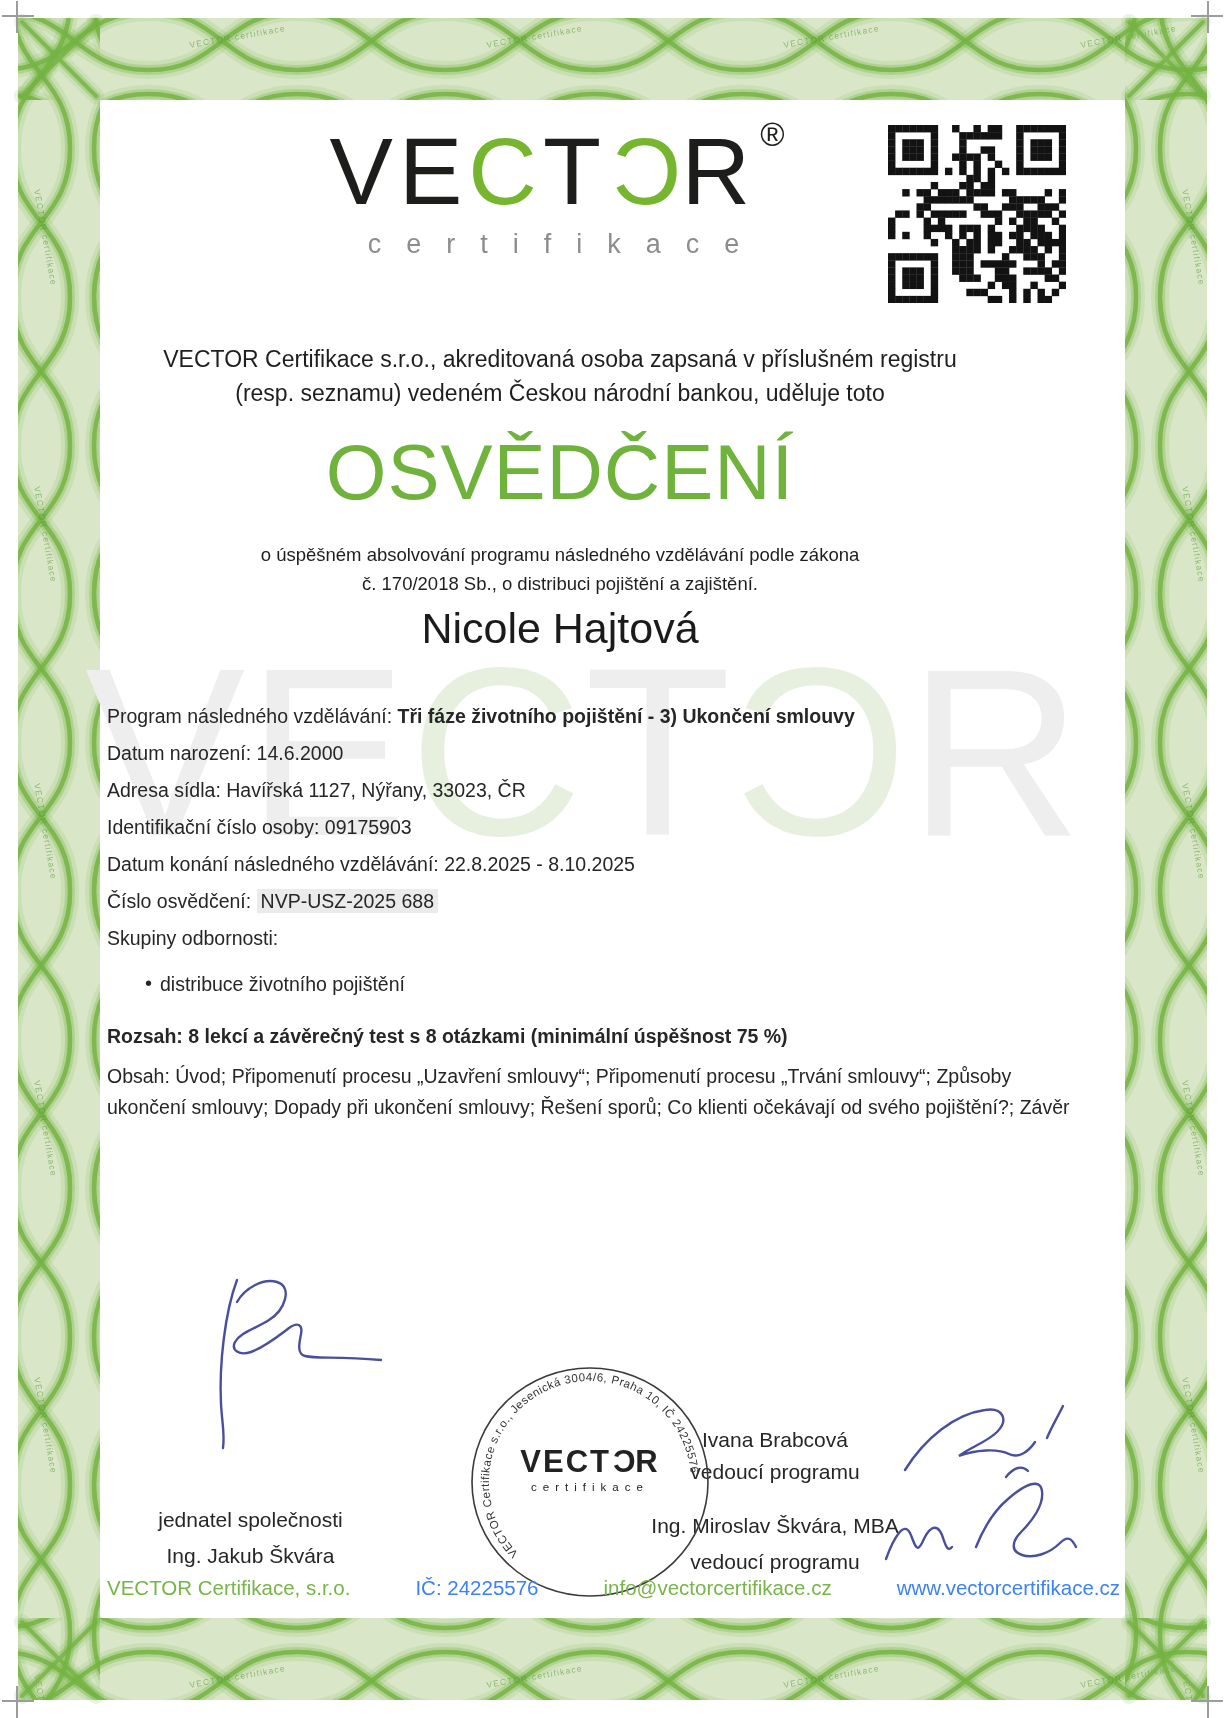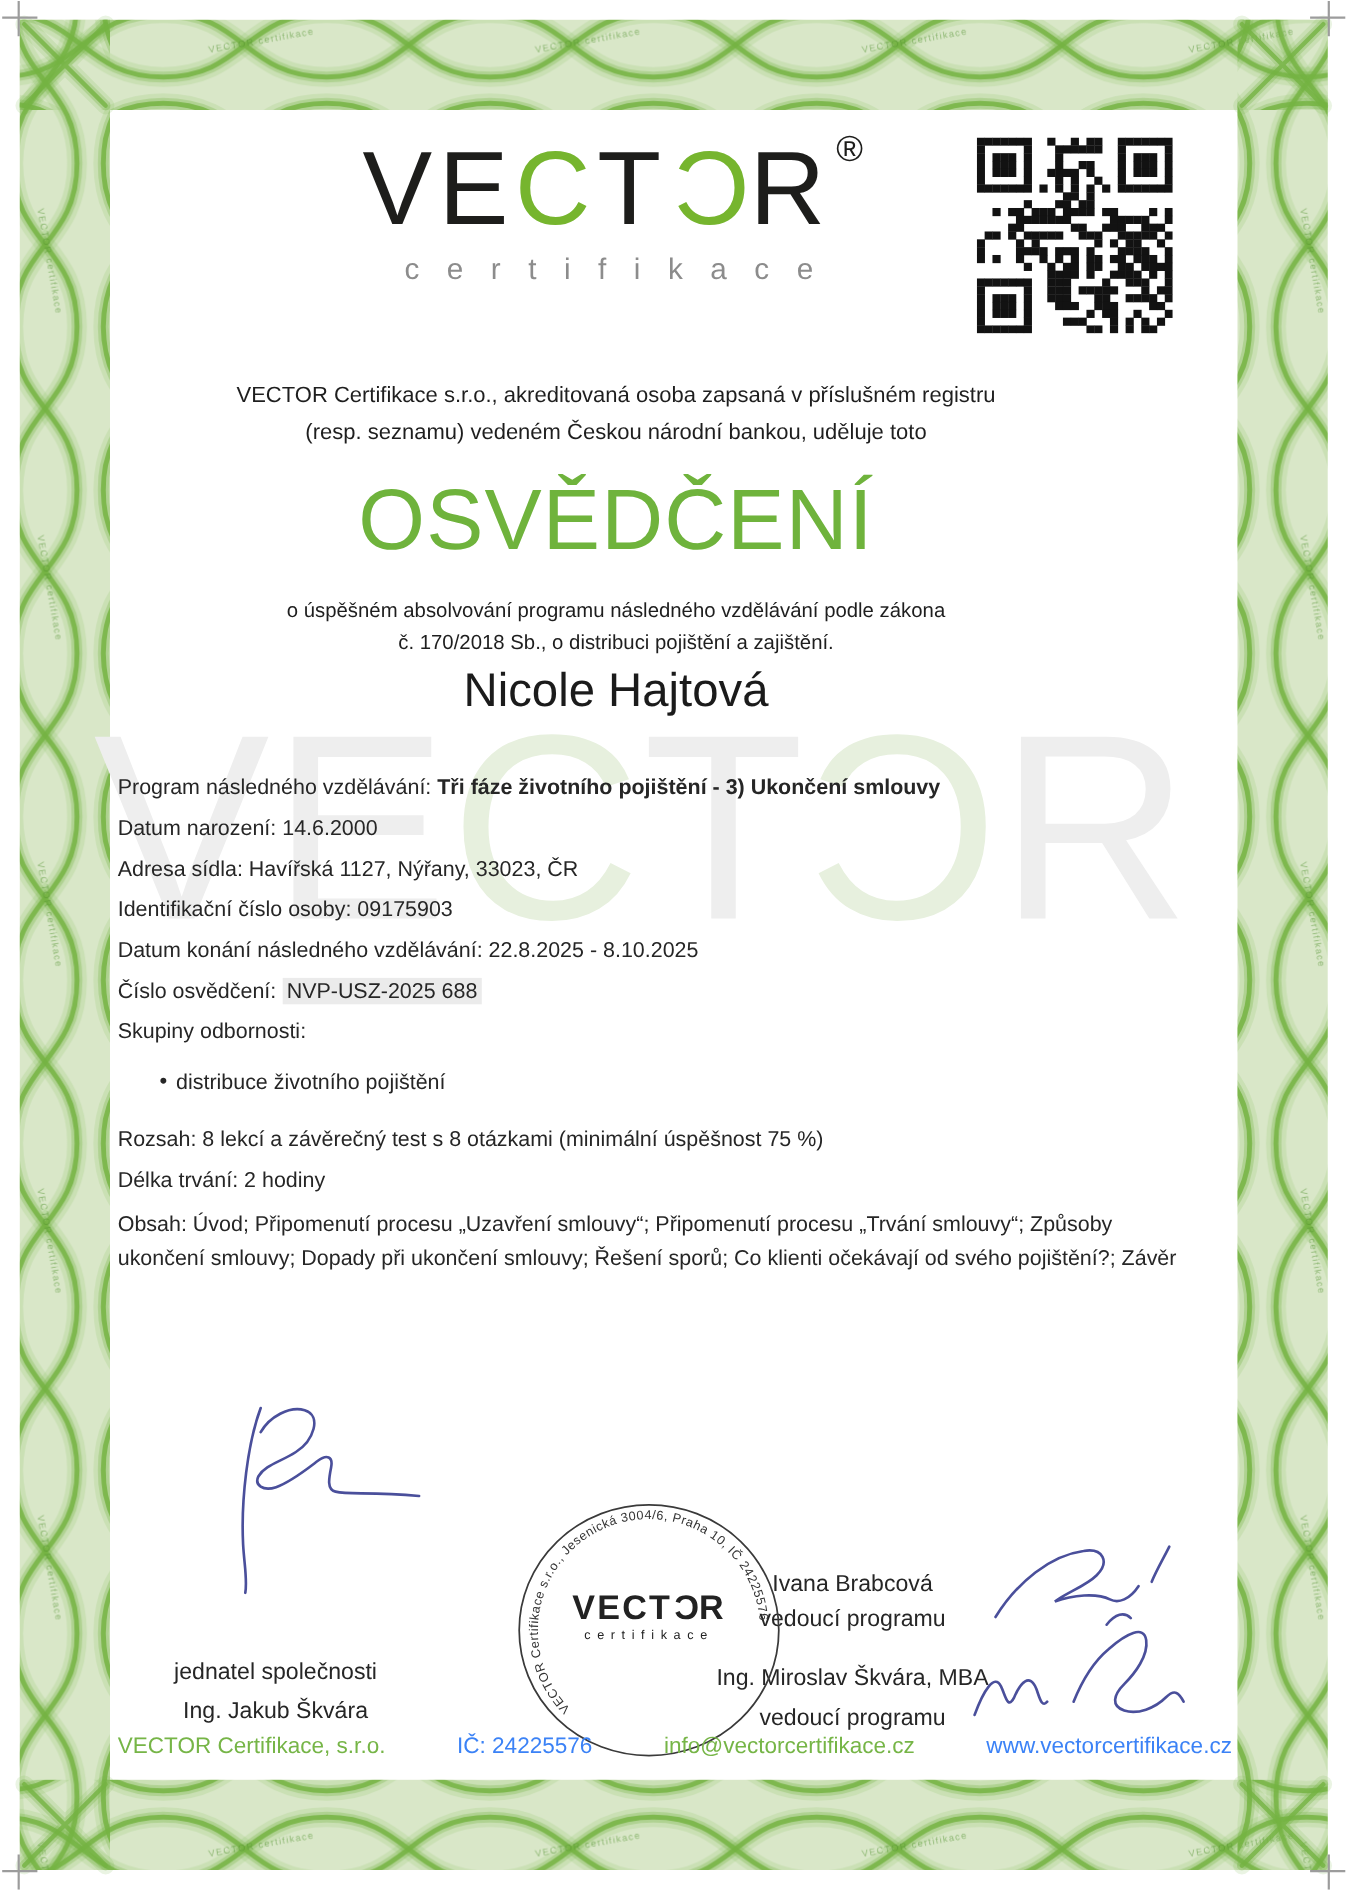--- a/index.html
+++ b/index.html
@@ -18,33 +18,33 @@
   .content{position:absolute;z-index:2;}
   
   #logo{left:100px;top:118px;width:920px;text-align:center;}
   .logo-word{font-size:95px;line-height:1;font-weight:500;color:#1d1d1b;letter-spacing:6px;}
   .logo-word .lg-green{color:#76b52e;}
   .logo-reg{font-size:33px;vertical-align:58px;margin-left:4px;color:#1d1d1b;font-weight:400;}
   .logo-sub{margin-top:10px;font-size:27px;color:#8c8c8c;letter-spacing:25px;padding-left:12px;font-weight:400;}
   
   #qr-box{left:888px;top:125px;}
   
-  #intro{left:100px;top:342px;width:920px;text-align:center;font-size:20px;line-height:34px;color:#1e1e1e;}
+  #intro{left:100px;top:342px;width:920px;text-align:center;font-size:23px;line-height:34px;color:#1e1e1e;}
   #title{left:100px;top:424px;width:920px;text-align:center;font-size:78px;line-height:96px;
          color:#6fb33c;font-weight:400;letter-spacing:1px;}
   #subtitle{left:100px;top:540px;width:920px;text-align:center;font-size:18.5px;line-height:29px;color:#1e1e1e;}
   #recipient{left:100px;top:604px;width:920px;text-align:center;font-size:43px;font-weight:normal;color:#1b1b1b;}
   
   #details{left:107px;top:704px;width:1016px;font-size:19.5px;line-height:24px;color:#262626;}
   #details .row{margin-bottom:13px;}
   #details .b{font-weight:bold;}
   #details .hl{background:#ebebeb;padding:1px 4px;}
   #details .bullet-row{margin-top:22px;margin-bottom:24px;padding-left:53px;position:relative;}
   #details .dot{position:absolute;left:38px;top:-1px;font-size:20px;}
-  #details .gap-top{margin-top:28px;}
+  #details .gap-top{margin-top:28px;font-weight:bold;}
   #details .content-block{line-height:31px;}
   
   .sig-name{text-align:center;font-size:21px;color:#262626;line-height:36px;}
   #sig-left-name{left:118px;top:1502px;width:265px;}
   #sig-right1-name{left:640px;top:1424px;width:270px;line-height:32px;}
   #sig-right2-name{left:615px;top:1508px;width:320px;}
   #stamp-box{left:468px;top:1360px;}
   #stamp-center{left:480px;top:1446px;width:220px;text-align:center;color:#222;}
   #stamp-center .st-word{font-size:31px;font-weight:600;letter-spacing:2px;line-height:32px;}
   #stamp-center .st-sub{font-size:11.5px;letter-spacing:6px;margin-top:3px;}
@@ -455,21 +455,20 @@
 <div id="details" class="content">
   <div class="row"><span>Program následného vzdělávání: </span><span class="b">Tři fáze životního pojištění - 3) Ukončení smlouvy</span></div>
   <div class="row">Datum narození: 14.6.2000</div>
   <div class="row">Adresa sídla: Havířská 1127, Nýřany, 33023, ČR</div>
   <div class="row">Identifikační číslo osoby: 09175903</div>
   <div class="row">Datum konání následného vzdělávání: 22.8.2025 - 8.10.2025</div>
   <div class="row"><span>Číslo osvědčení: </span><span class="hl">NVP-USZ-2025 688</span></div>
   <div class="row">Skupiny odbornosti:</div>
   <div class="bullet-row"><span class="dot">•</span><span>distribuce životního pojištění</span></div>
   <div class="row gap-top">Rozsah: 8 lekcí a závěrečný test s 8 otázkami (minimální úspěšnost 75 %)</div>
-  <div class="row">Délka trvání: 2 hodiny</div>
   <div class="content-block">
     <div>Obsah: Úvod; Připomenutí procesu „Uzavření smlouvy“; Připomenutí procesu „Trvání smlouvy“; Způsoby</div>
     <div>ukončení smlouvy; Dopady při ukončení smlouvy; Řešení sporů; Co klienti očekávají od svého pojištění?; Závěr</div>
   </div>
 </div>
 
 <svg class="content sig" style="left:185px;top:1272px" width="200" height="180" viewBox="0 0 200 180">
   <g fill="none" stroke="#4a4f9b" stroke-width="2.4" stroke-linecap="round">
     <path d="M52,8 C40,40 34,92 36,132 C37,150 40,164 38,176"></path>
     <path d="M52,30 C60,16 78,6 92,10 C108,15 100,38 84,48 C70,57 56,60 50,70 C46,78 54,84 66,80 C80,75 96,62 104,56 C112,50 118,52 116,62 C114,72 112,82 120,84 C132,87 150,84 196,88"></path>

